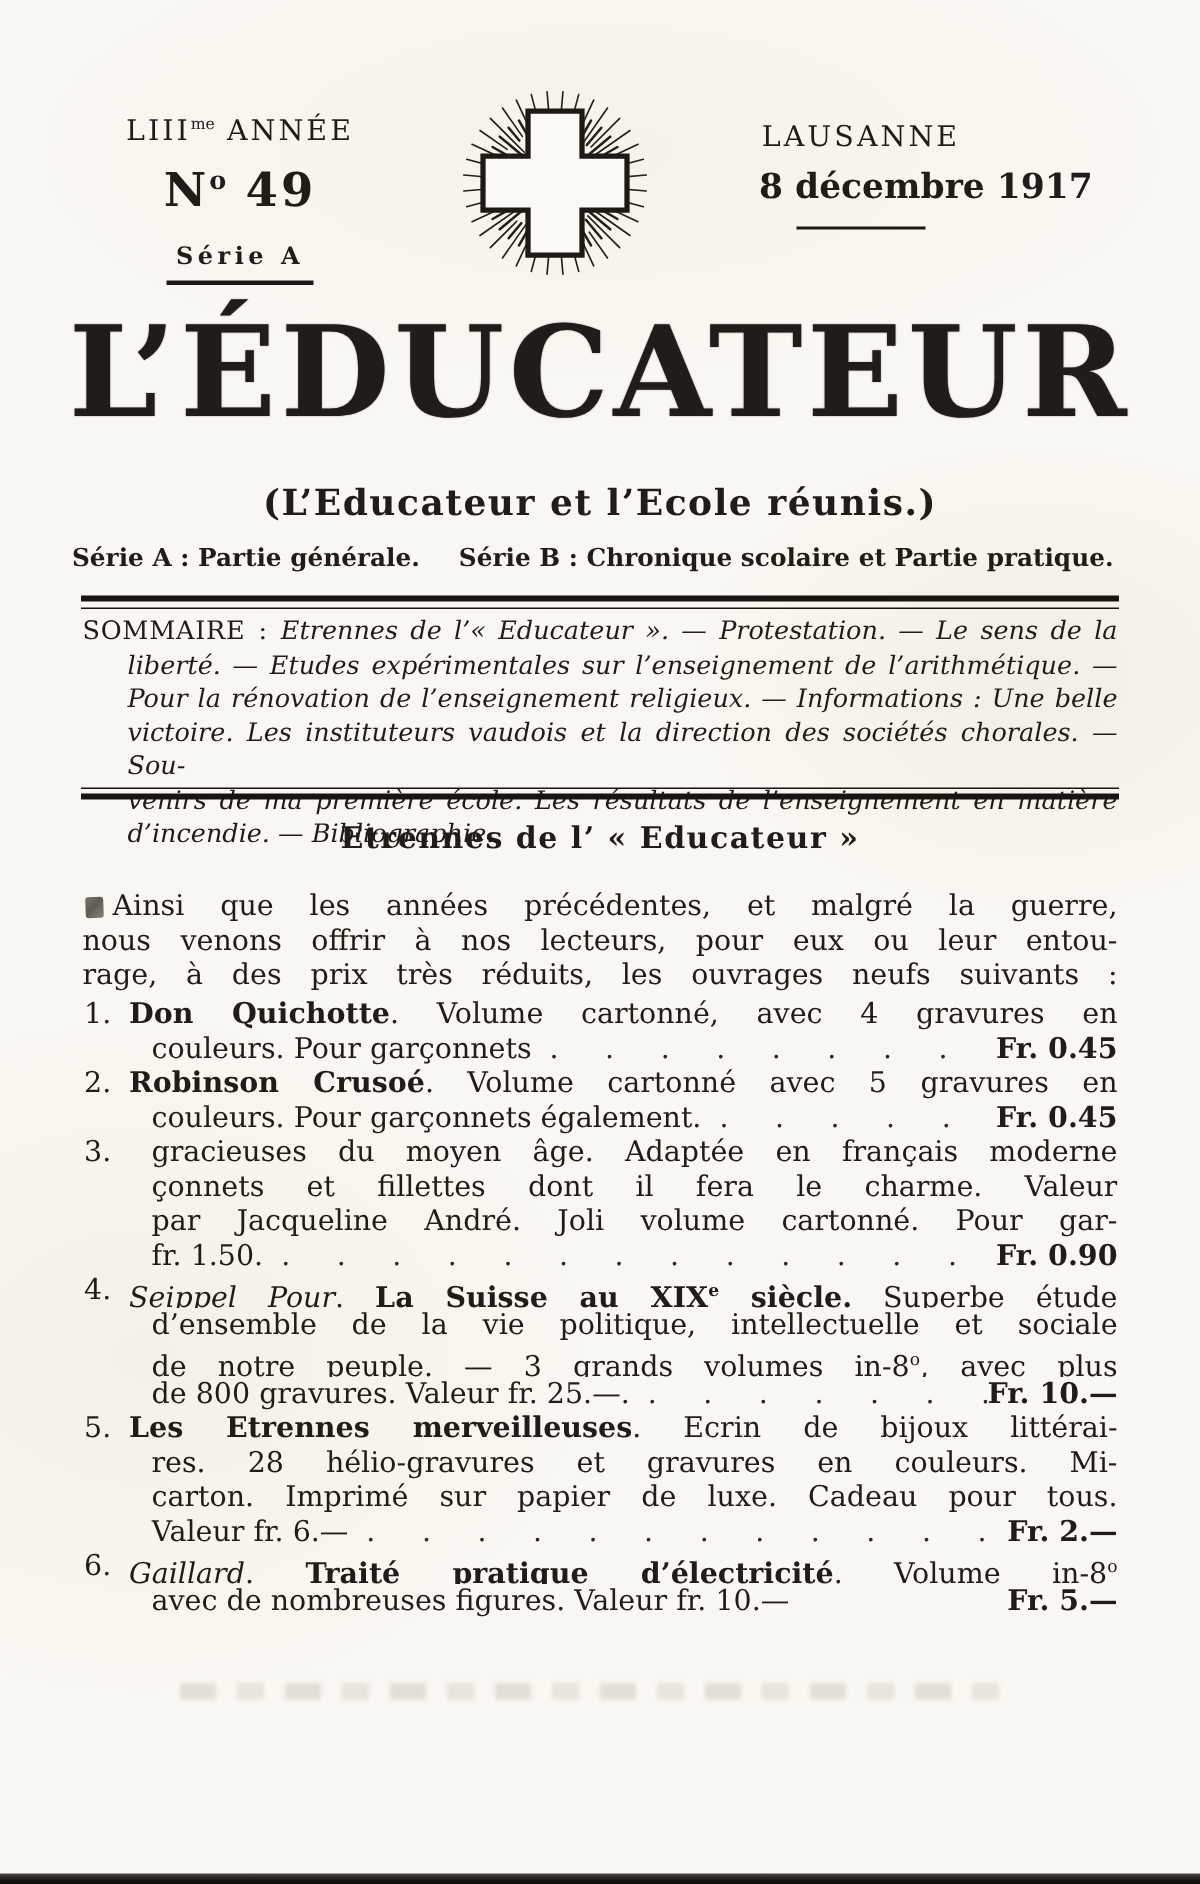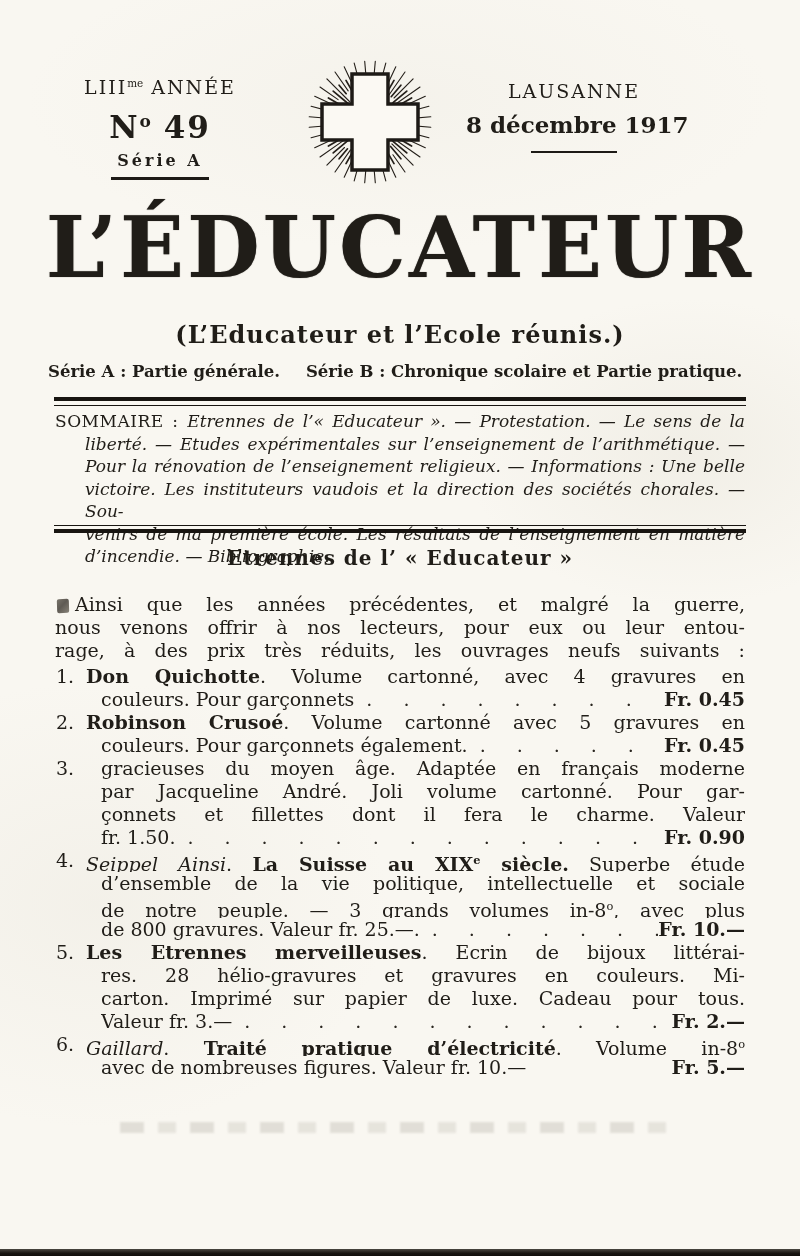--- a/index.html
+++ b/index.html
@@ -15,27 +15,27 @@
       radial-gradient(ellipse 320px 220px at 86% 36%, rgba(213,208,192,.22), transparent 70%),
       radial-gradient(ellipse 420px 320px at 12% 72%, rgba(216,211,197,.18), transparent 70%),
       radial-gradient(ellipse 500px 200px at 50% 8%, rgba(220,216,203,.15), transparent 75%);
     color:#201d18;
   }
 
   
   .hdr-left{position:absolute;top:76px;left:78px;width:164px;text-align:center;}
   .hdr-annee{font-size:19px;letter-spacing:2px;white-space:nowrap;}
   .hdr-numero{font-size:31px;font-weight:bold;letter-spacing:2px;margin-top:11px;white-space:nowrap;}
-  .hdr-serie{font-size:16px;font-weight:bold;letter-spacing:3px;margin-top:6px;}
+  .hdr-serie{font-size:16px;font-weight:bold;letter-spacing:3px;margin-top:16px;}
   .hdr-left .underline{width:98px;margin:7px auto 0;border-top:3px solid #1d1a16;}
   sup.small{font-size:.55em;vertical-align:super;letter-spacing:0;}
 
   .hdr-right{position:absolute;top:80px;left:466px;width:216px;text-align:center;}
   .hdr-city{font-size:19px;letter-spacing:2px;}
-  .hdr-date{font-size:23px;font-weight:bold;margin-top:9px;white-space:nowrap;}
+  .hdr-date{font-size:23px;font-weight:bold;margin-top:9px;white-space:nowrap;margin-left:40px;}
   .hdr-right .underline{width:86px;margin:13px auto 0;border-top:2.5px solid #1d1a16;}
 
   .emblem{position:absolute;top:44px;left:292px;width:156px;height:156px;}
 
   
   .masthead{position:absolute;top:206px;left:0;width:100%;text-align:center;line-height:1;}
   .masthead h1{
     margin:0;font-size:84px;font-weight:bold;letter-spacing:3px;
     font-family:"DejaVu Serif","Liberation Serif",serif;
     text-shadow:0 0 1px rgba(20,16,12,.55);
@@ -242,46 +242,46 @@
           <div class="body-line just item-line first"><span class="r-b">Robinson Crusoé</span><span class="r-n">. Volume cartonné avec 5 gravures en</span></div>
           <div class="body-line priceline item-line">
             <span class="runs"><span class="r-n">couleurs. Pour garçonnets également.</span></span>
             <span class="leader">........................................</span>
             <span class="price">Fr. 0.45</span>
           </div>
         </li>
         <li>
           <span class="item-number">3.</span>
           <div class="body-line just item-line"><span class="r-n">gracieuses du moyen âge. Adaptée en français moderne</span></div>
+          <div class="body-line just item-line"><span class="r-n">çonnets et fillettes dont il fera le charme. Valeur</span></div>
           <div class="body-line just item-line"><span class="r-n">par Jacqueline André. Joli volume cartonné. Pour gar-</span></div>
-          <div class="body-line just item-line"><span class="r-n">çonnets et fillettes dont il fera le charme. Valeur</span></div>
           <div class="body-line priceline item-line">
             <span class="runs"><span class="r-n">fr. 1.50.</span></span>
             <span class="leader">........................................</span>
             <span class="price">Fr. 0.90</span>
           </div>
         </li>
         <li>
           <span class="item-number">4.</span>
-          <div class="body-line just item-line first"><span class="r-i">Seippel Ainsi</span><span class="r-n">. </span><span class="r-b">La Suisse au XIX</span><span class="r-bsup">e</span><span class="r-b"> siècle.</span><span class="r-n"> Superbe étude</span></div>
+          <div class="body-line just item-line first"><span class="r-i">Seippel Pour</span><span class="r-n">. </span><span class="r-b">La Suisse au XIX</span><span class="r-bsup">e</span><span class="r-b"> siècle.</span><span class="r-n"> Superbe étude</span></div>
           <div class="body-line just item-line"><span class="r-n">d’ensemble de la vie politique, intellectuelle et sociale</span></div>
           <div class="body-line just item-line"><span class="r-n">de notre peuple. — 3 grands volumes in-8</span><span class="r-sup">o</span><span class="r-n">, avec plus</span></div>
           <div class="body-line priceline item-line">
             <span class="runs"><span class="r-n">de 800 gravures. Valeur fr. 25.—.</span></span>
             <span class="leader">........................................</span>
             <span class="price">Fr. 10.—</span>
           </div>
         </li>
         <li>
           <span class="item-number">5.</span>
           <div class="body-line just item-line first"><span class="r-b">Les Etrennes merveilleuses</span><span class="r-n">. Ecrin de bijoux littérai-</span></div>
           <div class="body-line just item-line"><span class="r-n">res. 28 hélio-gravures et gravures en couleurs. Mi-</span></div>
           <div class="body-line just item-line"><span class="r-n">carton. Imprimé sur papier de luxe. Cadeau pour tous.</span></div>
           <div class="body-line priceline item-line">
-            <span class="runs"><span class="r-n">Valeur fr. 3.—</span></span>
+            <span class="runs"><span class="r-n">Valeur fr. 6.—</span></span>
             <span class="leader">........................................</span>
             <span class="price">Fr. 2.—</span>
           </div>
         </li>
         <li>
           <span class="item-number">6.</span>
           <div class="body-line just item-line first"><span class="r-i">Gaillard</span><span class="r-n">. </span><span class="r-b">Traité pratique d’électricité</span><span class="r-n">. Volume in-8</span><span class="r-sup">o</span></div>
           <div class="body-line priceline item-line">
             <span class="runs"><span class="r-n">avec de nombreuses figures. Valeur fr. 10.—</span></span>
             <span class="leader space">........................................</span>

